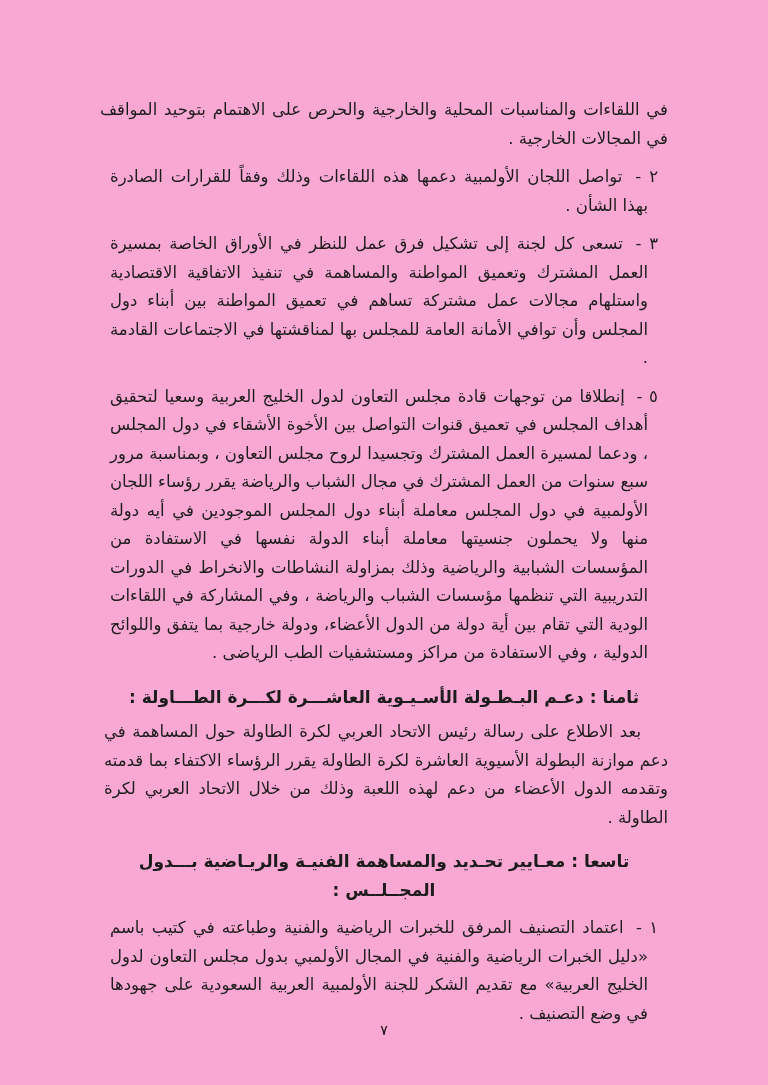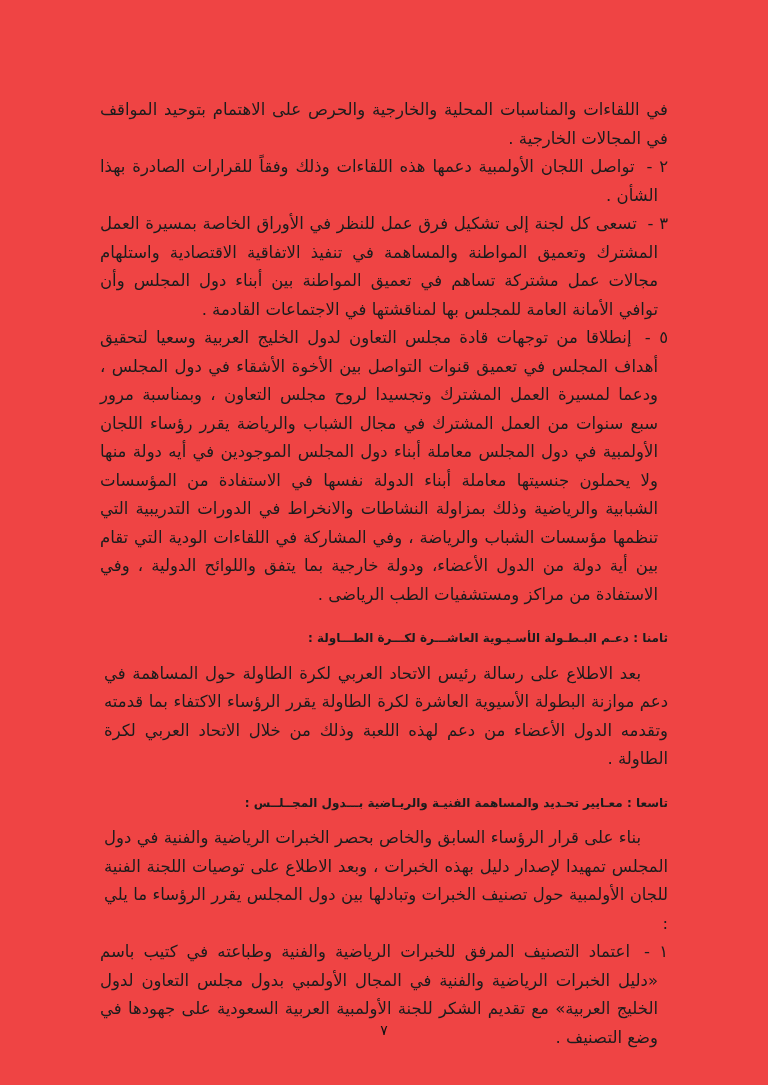--- a/index.html
+++ b/index.html
@@ -4,53 +4,53 @@
 <style>
   html, body {
     margin: 0;
     padding: 0;
     background: #ffffff;
   }
   .page {
     position: relative;
     width: 768px;
     height: 1085px;
-    background: #ef4444;
+    background: #f9a8d4;
     overflow: hidden;
     direction: rtl;
     font-family: "DejaVu Sans", sans-serif;
     color: #1c1c1c;
   }
   .text-block {
     position: absolute;
     top: 96px;
     right: 100px;
     width: 568px;
     font-size: 16.5px;
     line-height: 28.5px;
     text-align: justify;
   }
   p.cont {
     margin: 0 0 0 0;
   }
   .ditem {
-    margin: 0;
+    margin: 10px;
     padding-right: 10px;
     text-indent: -10px;
   }
   .ditem .marker {
     display: inline;
     margin-left: 5px;
     white-space: nowrap;
   }
   h2.sec-title {
-    font-size: 12px;
+    font-size: 17px;
     font-weight: bold;
     margin: 15px 0 7px 0;
-    text-align: right;
+    text-align: center;
     letter-spacing: 0.2px;
   }
   p.para {
     margin: 0 0 0 4px;
     text-indent: 27px;
   }
   .page-number {
     position: absolute;
     top: 1022px;
     left: 0;
@@ -83,21 +83,20 @@
       <span class="marker">٥ -</span>
       <span>إنطلاقا من توجهات قادة مجلس التعاون لدول الخليج العربية وسعيا لتحقيق أهداف المجلس في تعميق قنوات التواصل بين الأخوة الأشقاء في دول المجلس ، ودعما لمسيرة العمل المشترك وتجسيدا لروح مجلس التعاون ، وبمناسبة مرور سبع سنوات من العمل المشترك في مجال الشباب والرياضة يقرر رؤساء اللجان الأولمبية في دول المجلس معاملة أبناء دول المجلس الموجودين في أيه دولة منها ولا يحملون جنسيتها معاملة أبناء الدولة نفسها في الاستفادة من المؤسسات الشبابية والرياضية وذلك بمزاولة النشاطات والانخراط في الدورات التدريبية التي تنظمها مؤسسات الشباب والرياضة ، وفي المشاركة في اللقاءات الودية التي تقام بين أية دولة من الدول الأعضاء، ودولة خارجية بما يتفق واللوائح الدولية ، وفي الاستفادة من مراكز ومستشفيات الطب الرياضى .</span>
     </div>
 
     <h2 class="sec-title">ثامنا : دعـم البـطـولة الأسـيـوية العاشـــرة لكـــرة الطـــاولة :</h2>
 
     <p class="para">بعد الاطلاع على رسالة رئيس الاتحاد العربي لكرة الطاولة حول المساهمة في دعم موازنة البطولة الأسيوية العاشرة لكرة الطاولة يقرر الرؤساء الاكتفاء بما قدمته وتقدمه الدول الأعضاء من دعم لهذه اللعبة وذلك من خلال الاتحاد العربي لكرة الطاولة .</p>
 
     <h2 class="sec-title">تاسعا : معـايير تحـديد والمساهمة الفنيـة والريـاضية بـــدول المجــلــس :</h2>
 
-    <p class="para">بناء على قرار الرؤساء السابق والخاص بحصر الخبرات الرياضية والفنية في دول المجلس تمهيدا لإصدار دليل بهذه الخبرات ، وبعد الاطلاع على توصيات اللجنة الفنية للجان الأولمبية حول تصنيف الخبرات وتبادلها بين دول المجلس يقرر الرؤساء ما يلي :</p>
 
     <div class="ditem">
       <span class="marker">١ -</span>
       <span>اعتماد التصنيف المرفق للخبرات الرياضية والفنية وطباعته في كتيب باسم «دليل الخبرات الرياضية والفنية في المجال الأولمبي بدول مجلس التعاون لدول الخليج العربية» مع تقديم الشكر للجنة الأولمبية العربية السعودية على جهودها في وضع التصنيف .</span>
     </div>
 
   </div>
 
   <div class="page-number">٧</div>
 </div>

